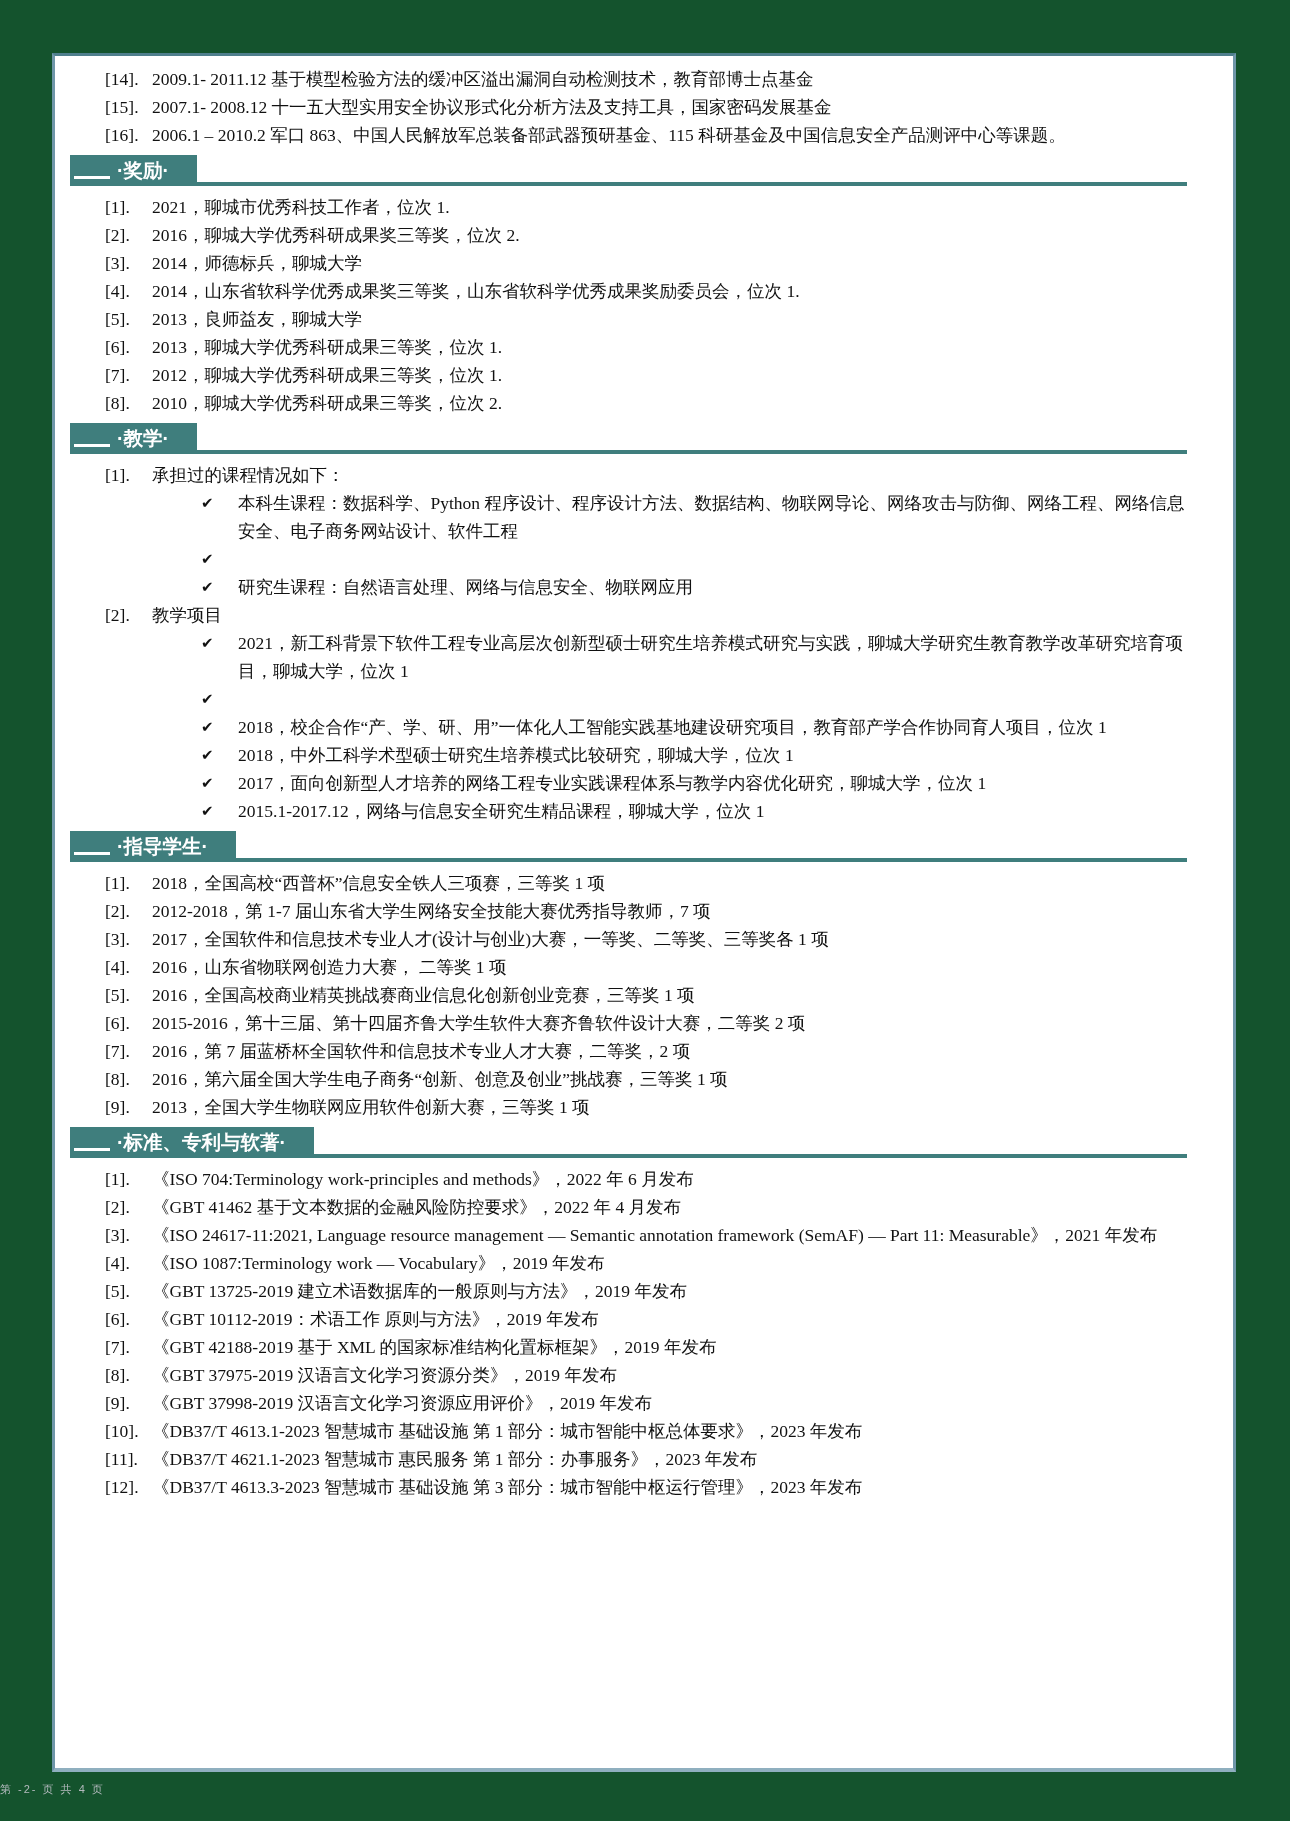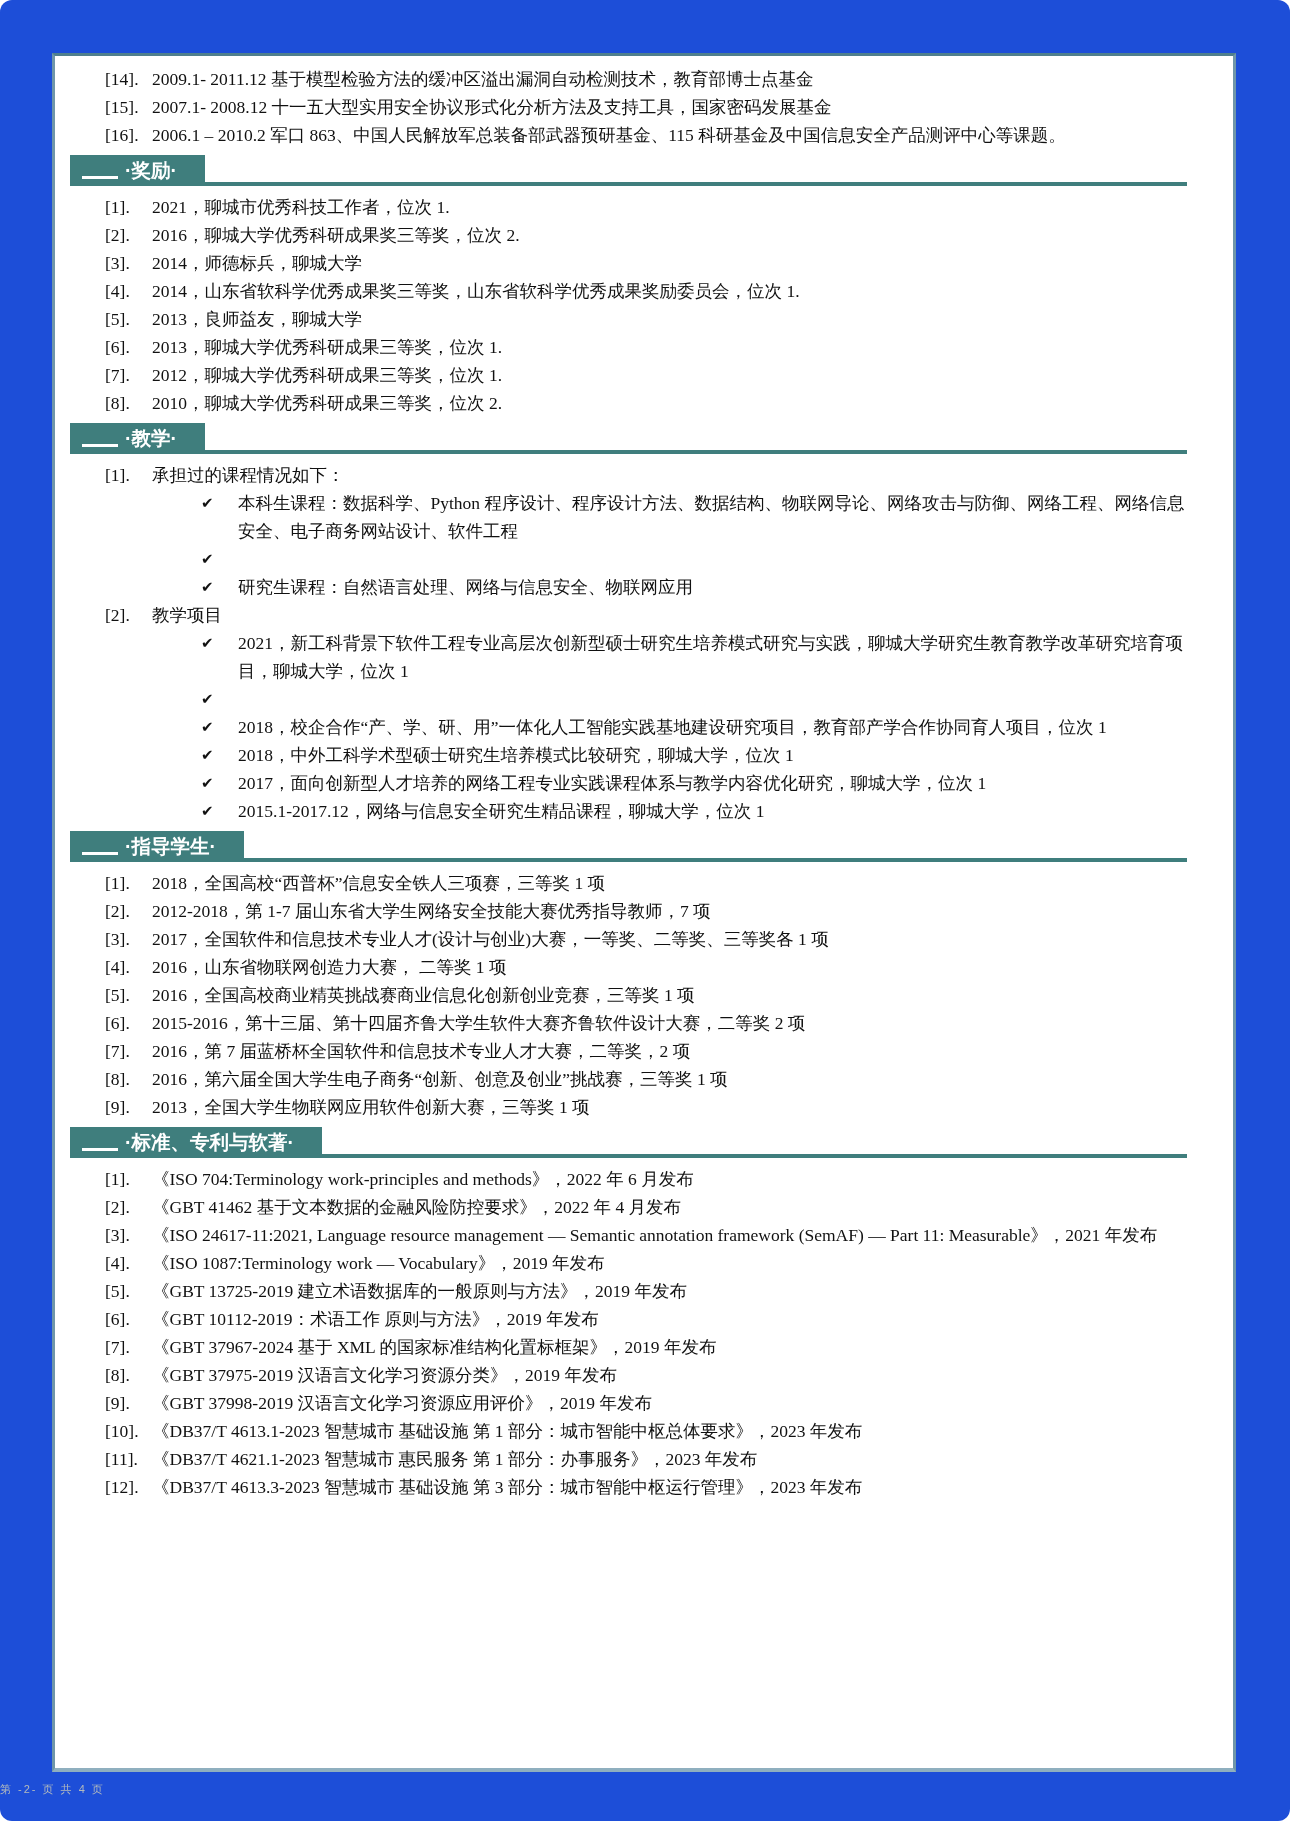--- a/index.html
+++ b/index.html
@@ -7,21 +7,21 @@
     --frame:#6f96a9;
     --footer:#b3babd;
     --ink:#111111;
   }
   html,body{margin:0;padding:0;background:#ffffff;}
   body{
     width:1290px;height:1821px;position:relative;
     font-family:"Liberation Serif","DejaVu Serif",serif;
     color:var(--ink);
   }
-  .canvas{position:absolute;inset:0;background:#1d4ed8;border-radius:12px;}
+  .canvas{position:absolute;inset:0;background:#14532d;}
   .page-frame{
     position:absolute;left:52px;top:53px;width:1184px;height:1719px;
     border:3px solid var(--frame);
     border-top-color:#4f7f8d;
     border-bottom:4px solid #8fafbf;
     box-sizing:border-box;
     background:#ffffff;
     overflow:hidden;
   }
   .content{padding:9px 46px 0 50px;}
@@ -35,21 +35,21 @@
   .section-bar{
     display:flex;align-items:flex-end;
     margin:6px 0 7px -35px;
     height:31px;
   }
   .section-box{
     background:var(--accent);color:#ffffff;
     display:flex;align-items:flex-end;
     font-family:"Liberation Sans","DejaVu Sans",sans-serif;
     font-weight:bold;font-size:19.5px;line-height:27px;
-    padding:2px 28px 2px 12px;
+    padding:2px 28px 2px 4px;
     white-space:nowrap;
   }
   .white-dash{
     display:inline-block;width:36px;height:3px;background:#ffffff;
     margin:0 7px 5px 0;flex:0 0 36px;
   }
   .section-rule{flex:1 1 auto;height:4px;background:var(--accent);}
   .footer{
     position:absolute;left:0;right:0;bottom:24px;
     text-align:left;color:var(--footer);
@@ -273,21 +273,21 @@
     <span class="txt">《GBT 13725-2019 建立术语数据库的一般原则与方法》，2019 年发布</span>
   </div>
 
   <div class="item">
     <span class="num">[6].</span>
     <span class="txt">《GBT 10112-2019：术语工作 原则与方法》，2019 年发布</span>
   </div>
 
   <div class="item">
     <span class="num">[7].</span>
-    <span class="txt">《GBT 37967-2024 基于 XML 的国家标准结构化置标框架》，2019 年发布</span>
+    <span class="txt">《GBT 42188-2019 基于 XML 的国家标准结构化置标框架》，2019 年发布</span>
   </div>
 
   <div class="item">
     <span class="num">[8].</span>
     <span class="txt">《GBT 37975-2019 汉语言文化学习资源分类》，2019 年发布</span>
   </div>
 
   <div class="item">
     <span class="num">[9].</span>
     <span class="txt">《GBT 37998-2019 汉语言文化学习资源应用评价》，2019 年发布</span>

